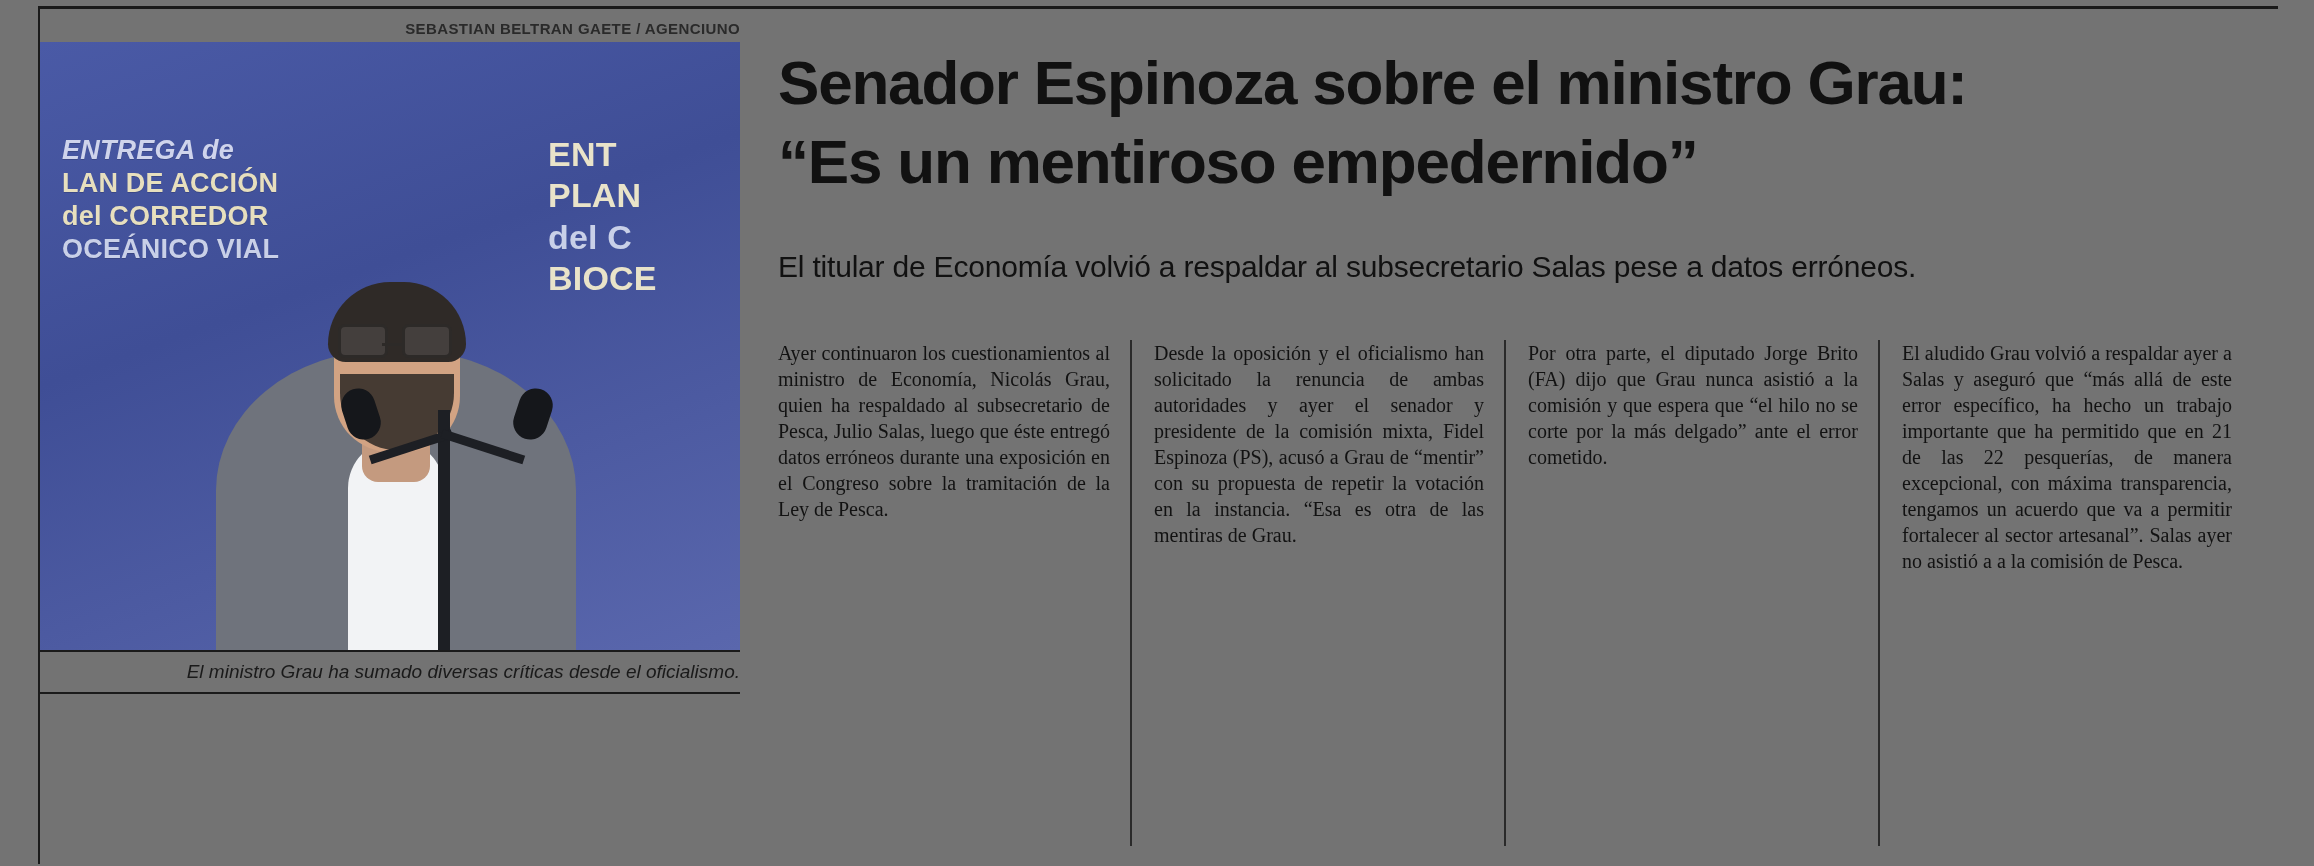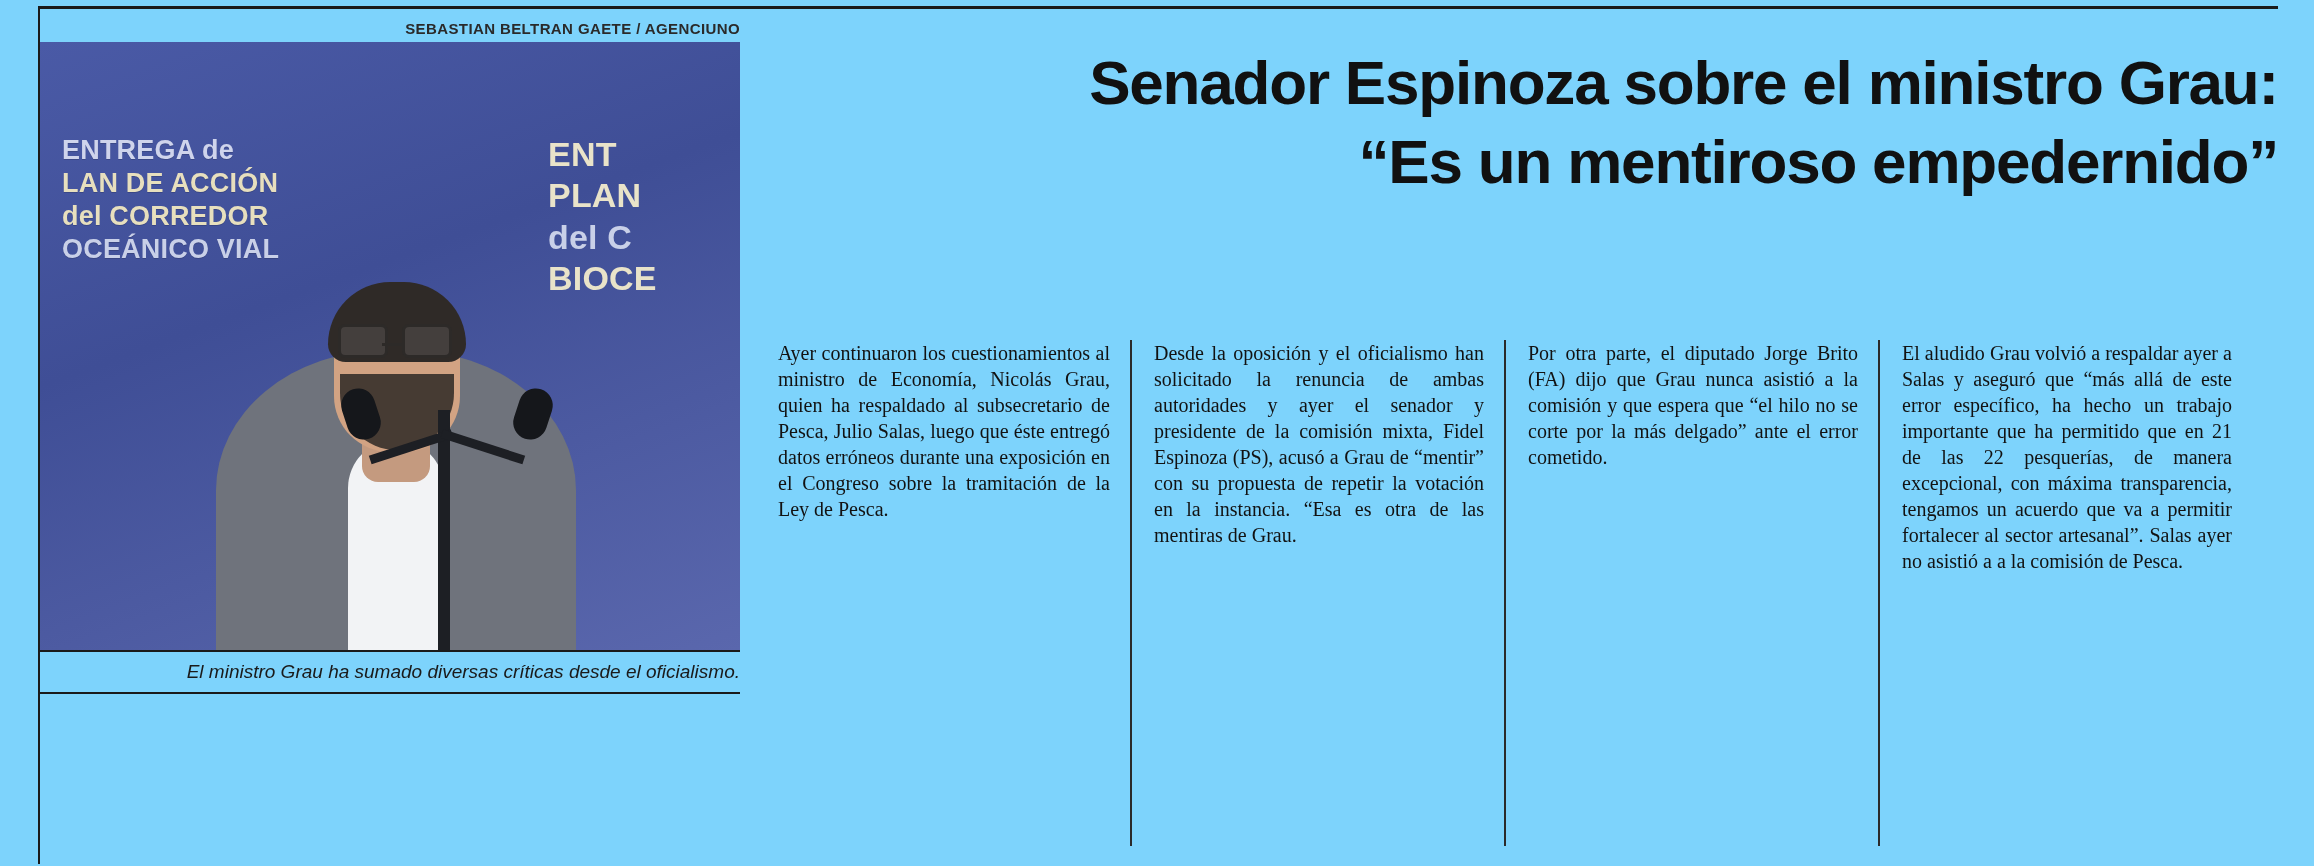--- a/index.html
+++ b/index.html
@@ -12,21 +12,21 @@
     height: 866px;
     font-family: "Liberation Serif", serif;
     color: #111111;
     overflow: hidden;
   }
 
   .page {
     position: relative;
     width: 2314px;
     height: 866px;
-    background: #7dd3fc;
+    background: #737373;
   }
 
   
   .top-rule {
     position: absolute;
     left: 38px;
     top: 6px;
     width: 2240px;
     height: 3px;
     background: #1a1a1a;
@@ -78,21 +78,21 @@
     top: 92px;
     width: 300px;
     font-family: "Liberation Sans", sans-serif;
     font-weight: 800;
     line-height: 1.22;
     color: #e9e3c9;
     font-size: 27px;
     letter-spacing: 0.2px;
     text-shadow: 0 1px 0 rgba(0,0,0,0.15);
   }
-  .backdrop-text .lt { color: #cfd4ec; font-weight: 600; }
+  .backdrop-text .lt { color: #cfd4ec; font-weight: 600; font-style: italic; }
   .backdrop-text .l1 { color: #e7dfbe; }
   .backdrop-text .l2 { color: #e7dfbe; }
   .backdrop-text .l3 { color: #c9d0e8; }
 
   .backdrop-text-right {
     position: absolute;
     right: 12px;
     top: 92px;
     width: 180px;
     font-family: "Liberation Sans", sans-serif;
@@ -268,21 +268,20 @@
     width: 1500px;
   }
   .headline .hl {
     font-family: "Liberation Sans", sans-serif;
     font-weight: 800;
     font-size: 62px;
     line-height: 1.18;
     letter-spacing: -1.2px;
     color: #111111;
     margin: 0;
-    text-align: right;
   }
   .headline .hl2 {
     margin-top: 6px;
   }
   .subhead {
     position: absolute;
     left: 778px;
     top: 248px;
     width: 1500px;
     font-family: "Liberation Sans", sans-serif;
@@ -376,20 +375,21 @@
 
   <div class="caption-box">
     <div class="caption-text">El ministro Grau ha sumado diversas críticas desde el oficialismo.</div>
   </div>
 
   <div class="headline">
     <div class="hl">Senador Espinoza sobre el ministro Grau:</div>
     <div class="hl hl2">“Es un mentiroso empedernido”</div>
   </div>
 
+  <div class="subhead">El titular de Economía volvió a respaldar al subsecretario Salas pese a datos erróneos.</div>
 
   <div class="columns">
     <div class="col col-1">
       <p>Ayer continuaron los cuestionamientos al ministro de Economía, Nicolás Grau, quien ha respaldado al subsecretario de Pesca, Julio Salas, luego que éste entregó datos erróneos durante una exposición en el Congreso sobre la tramitación de la Ley de Pesca.</p>
     </div>
     <div class="col col-2">
       <p>Desde la oposición y el oficialismo han solicitado la renuncia de ambas autoridades y ayer el senador y presidente de la comisión mixta, Fidel Espinoza (PS), acusó a Grau de “mentir” con su propuesta de repetir la votación en la instancia. “Esa es otra de las mentiras de Grau.</p>
     </div>
     <div class="col col-3">
       <p>Por otra parte, el diputado Jorge Brito (FA) dijo que Grau nunca asistió a la comisión y que espera que “el hilo no se corte por la más delgado” ante el error cometido.</p>

